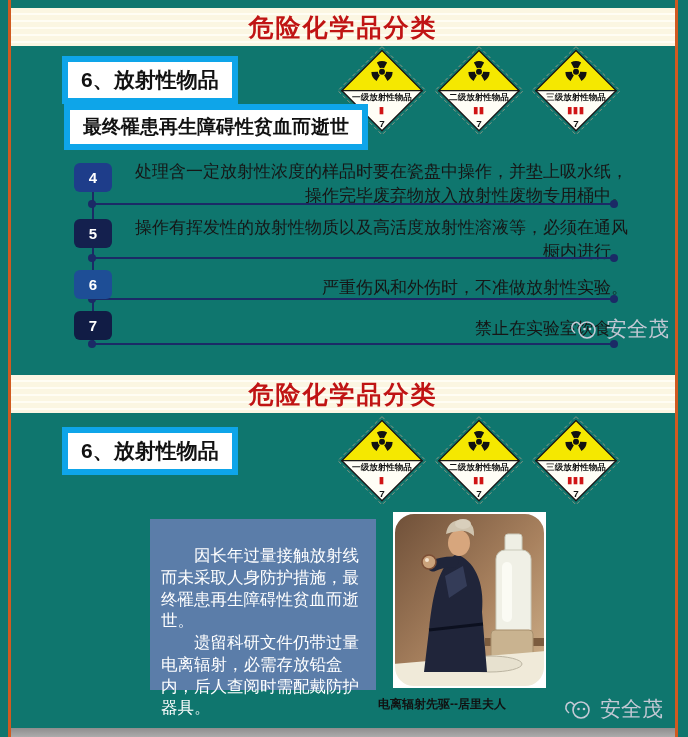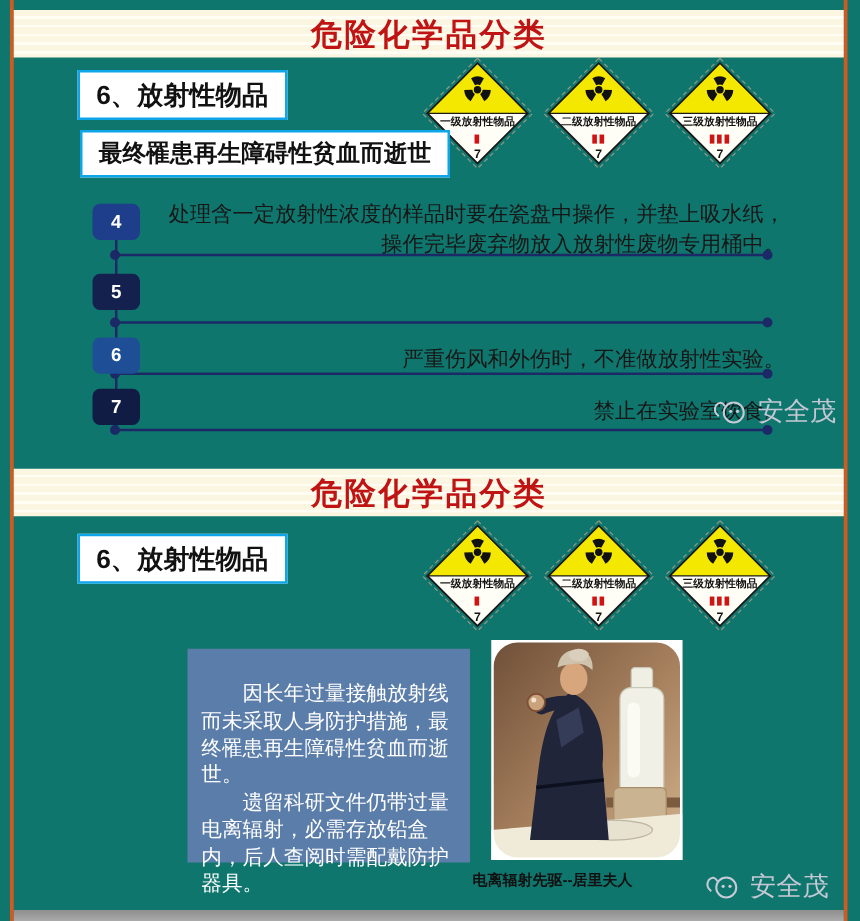--- a/index.html
+++ b/index.html
@@ -11,21 +11,21 @@
   .edge.left { left:8px; }
   .edge.right { left:675px; }
 
   
   .banner { position:absolute; left:11px; width:664px; height:38px;
     background:repeating-linear-gradient(180deg,#fbf6e2 0 5px,#fffdf4 5px 7px);
     display:flex; align-items:center; justify-content:center; }
   .title { color:#c01414; font-size:25px; font-weight:bold; letter-spacing:2px; }
 
   
-  .hbox { position:absolute; background:#fff; border:2px solid #0ea5e9;
+  .hbox { position:absolute; background:#fff; border:6px solid #0ea5e9;
     padding:4px 13px; font-weight:bold; color:#111; white-space:nowrap; }
   .hbox.h1 { font-size:21px; }
   .hbox.h2 { font-size:19px; }
 
   
   .placards { position:absolute; display:flex; gap:7px; }
   .placard { width:90px; height:99px; display:block; }
   .dash { fill:none; stroke:#9a9a86; stroke-width:1; stroke-dasharray:4 3; }
   .white-d { fill:#fffef6; stroke:#1a1a1a; stroke-width:1.6; }
   .yellow-d { fill:#f5e800; stroke:#1a1a1a; stroke-width:1.3; }
@@ -138,20 +138,21 @@
 
   <div class="badge c1" style="top:163px">
       <span>4</span>
     </div>
   <div class="item-text" style="top:160px">处理含一定放射性浓度的样品时要在瓷盘中操作，并垫上吸水纸，操作完毕废弃物放入放射性废物专用桶中。</div>
   <div class="hline" style="top:203px"></div>
 
   <div class="badge c2" style="top:219px">
       <span>5</span>
     </div>
+  <div class="item-text" style="top:216px">操作有挥发性的放射性物质以及高活度放射性溶液等，必须在通风橱内进行。</div>
   <div class="hline" style="top:257px"></div>
 
   <div class="badge c3" style="top:270px">
       <span>6</span>
     </div>
   <div class="item-text" style="top:276px">严重伤风和外伤时，不准做放射性实验。</div>
   <div class="hline" style="top:298px"></div>
 
   <div class="badge c4" style="top:311px">
       <span>7</span>

